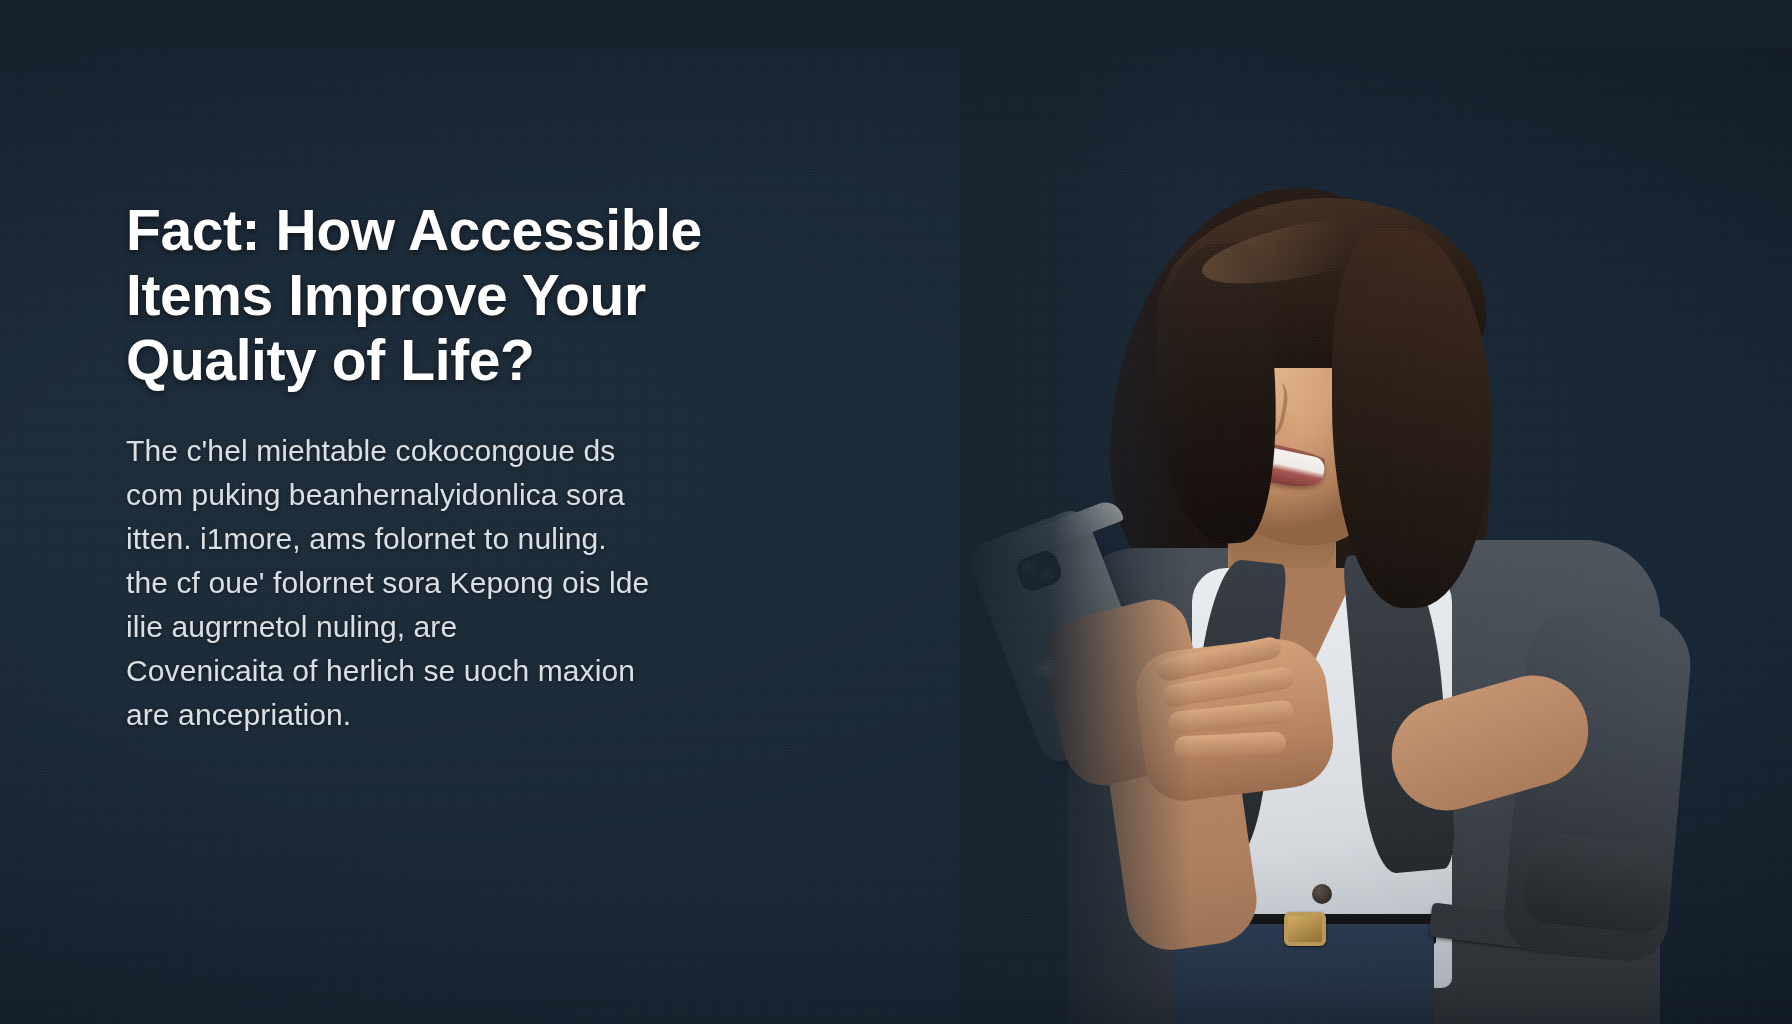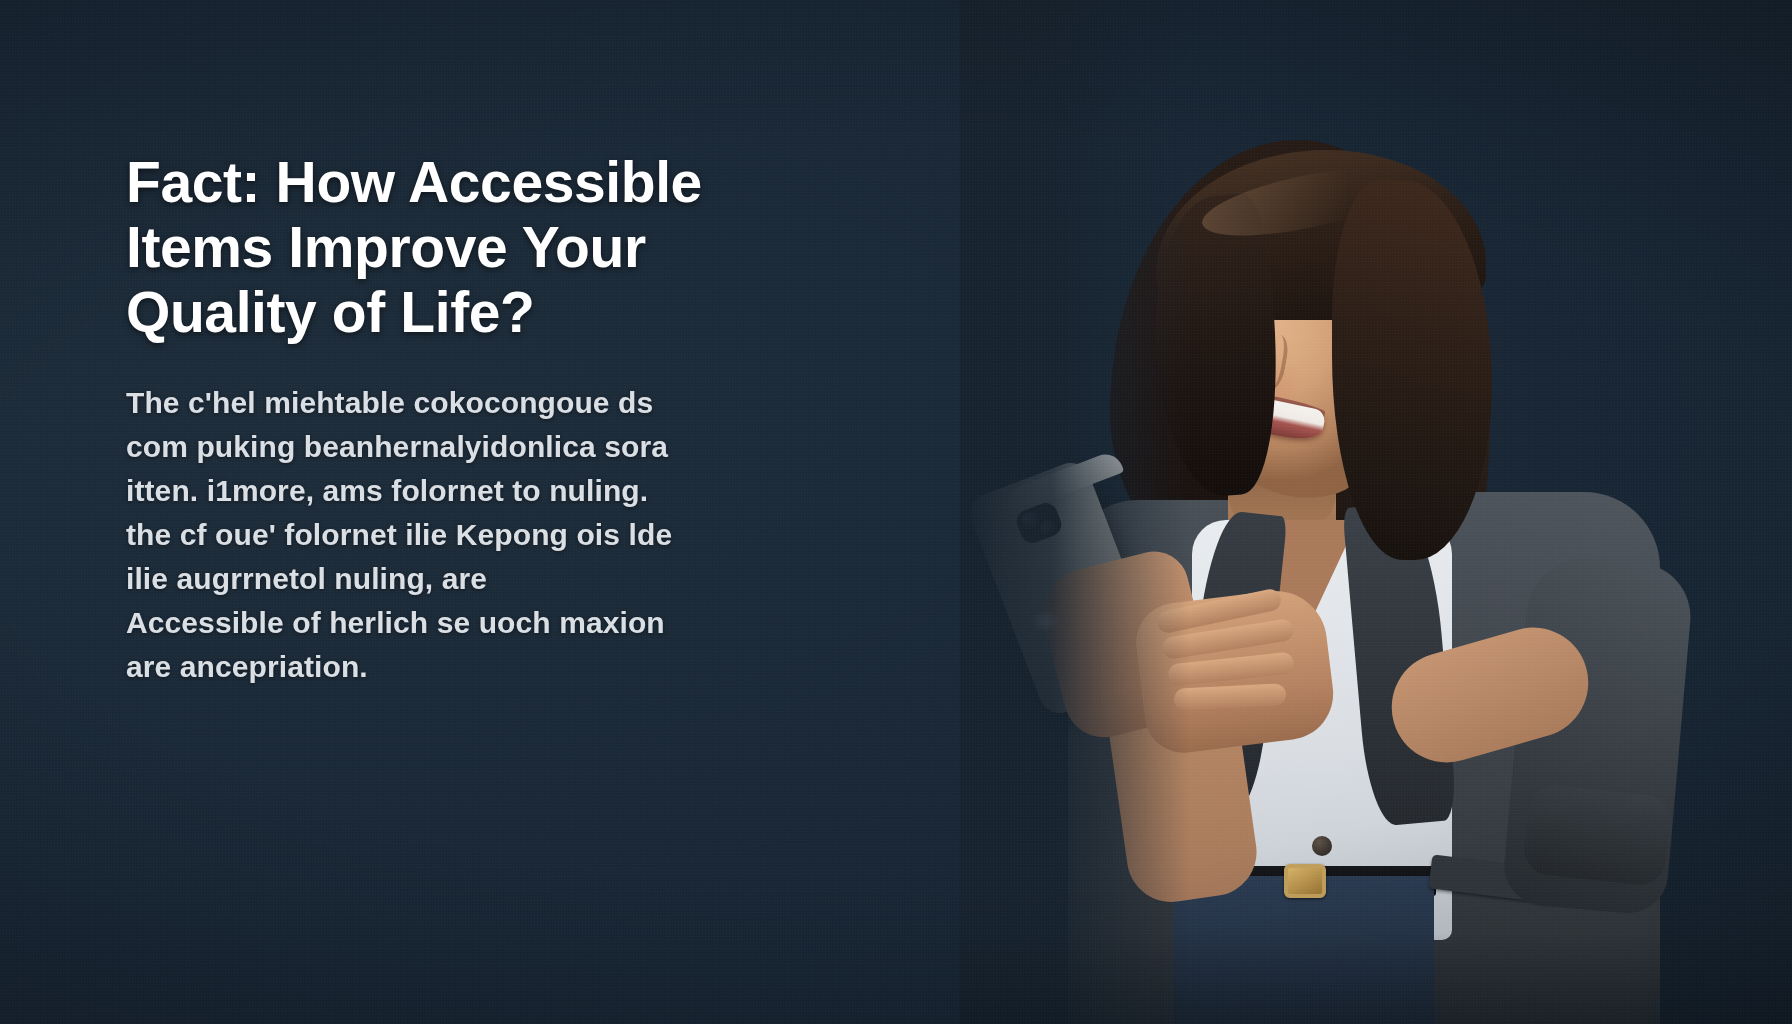--- a/index.html
+++ b/index.html
@@ -9,20 +9,21 @@
     font-family:"Liberation Sans", sans-serif;
     position:relative;
   }
 
   
   #banner {
     position:absolute; inset:0;
     background:
       radial-gradient(150% 110% at 18% 42%, #1d2c3a 0%, #182635 42%, #131f2b 78%, #101a24 100%);
     overflow:hidden;
+    margin-top:48px;
   }
   #vignette {
     position:absolute; inset:0;
     background:
       radial-gradient(110% 80% at 50% 50%, rgba(0,0,0,0) 45%, rgba(0,0,0,.30) 100%);
     pointer-events:none;
   }
   #noise {
     position:absolute; inset:0; opacity:.05; pointer-events:none;
     background-image:
@@ -42,21 +43,21 @@
     letter-spacing:-.4px;
     text-shadow:0 2px 6px rgba(0,0,0,.55);
     width:660px;
   }
   #body-copy {
     margin-top:36px;
     width:680px;
     color:#e9edf2;
     font-size:30px;
     line-height:44px;
-    font-weight:700;
+    font-weight:400;
     letter-spacing:.1px;
     text-shadow:0 1px 4px rgba(0,0,0,.5);
     opacity:.93;
   }
   #body-copy .ln { display:block; white-space:nowrap; }
 
   
   #photo {
     position:absolute; left:960px; top:0; width:832px; height:1024px;
     overflow:hidden;
@@ -376,20 +377,20 @@
 
   <div id="noise"></div>
   <div id="vignette"></div>
 
   <div id="text-col">
     <h1 id="headline">Fact: How Accessible Items Improve Your Quality of Life?</h1>
     <div id="body-copy">
       <span class="ln">The c'hel miehtable cokocongoue ds</span>
       <span class="ln">com puking beanhernalyidonlica sora</span>
       <span class="ln">itten. i1more, ams folornet to nuling.</span>
-      <span class="ln">the cf oue' folornet ilie Kepong ois lde</span>
+      <span class="ln">the cf oue' folornet sora Kepong ois lde</span>
       <span class="ln">ilie augrrnetol nuling, are</span>
-      <span class="ln">Accessible of herlich se uoch maxion</span>
+      <span class="ln">Covenicaita of herlich se uoch maxion</span>
       <span class="ln">are ancepriation.</span>
     </div>
   </div>
 
 </div>
 
 </body></html>

